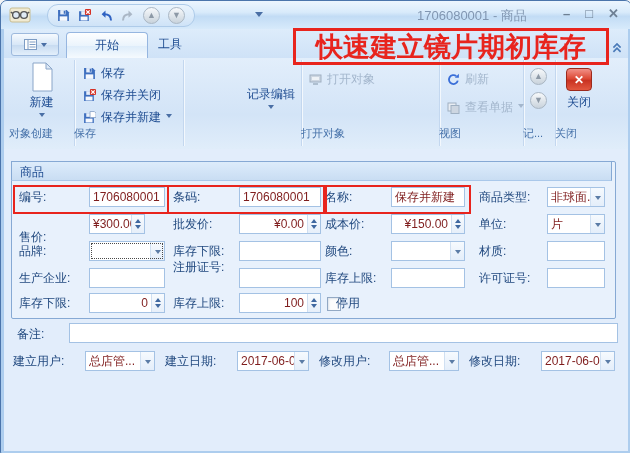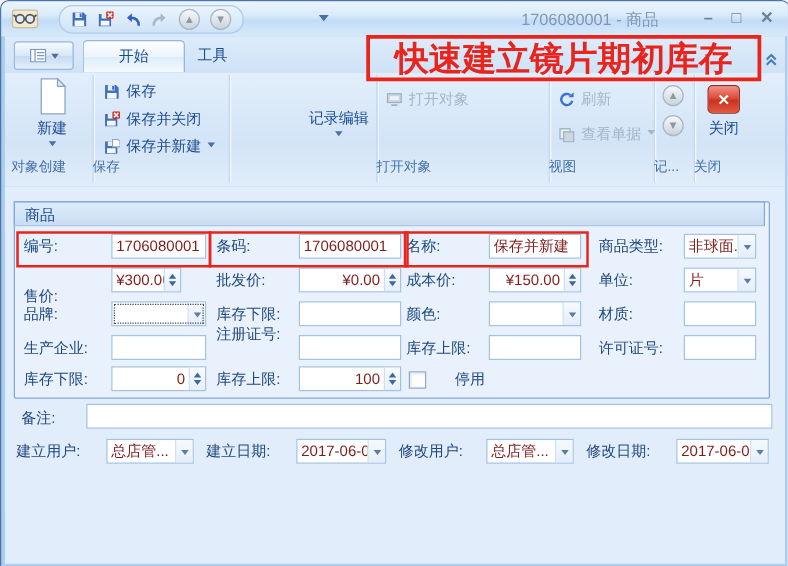--- a/index.html
+++ b/index.html
@@ -341,21 +341,21 @@
     </div>
   <span class="flabel" style="left:172px;top:292px">库存上限:</span>
   <div class="tb rt" style="left:238px;top:292px;width:82px">
       <span class="val">100</span>
       <span class="spin">
         <i class="su"></i>
         <i class="sd"></i>
       </span>
     </div>
   <span class="cb" style="left:326px;top:296px"></span>
-  <span class="flabel" style="left:363px;top:292px">停用</span>
+  <span class="flabel" style="left:335px;top:292px">停用</span>
 
   <span class="flabel" style="left:16px;top:323px">备注:</span>
   <div class="tb" style="left:68px;top:322px;width:549px">
       <span class="val"></span>
     </div>
 
   <span class="flabel" style="left:12px;top:350px">建立用户:</span>
   <div class="tb" style="left:84px;top:350px;width:70px">
       <span class="val">总店管...</span>
       <span class="dd">

